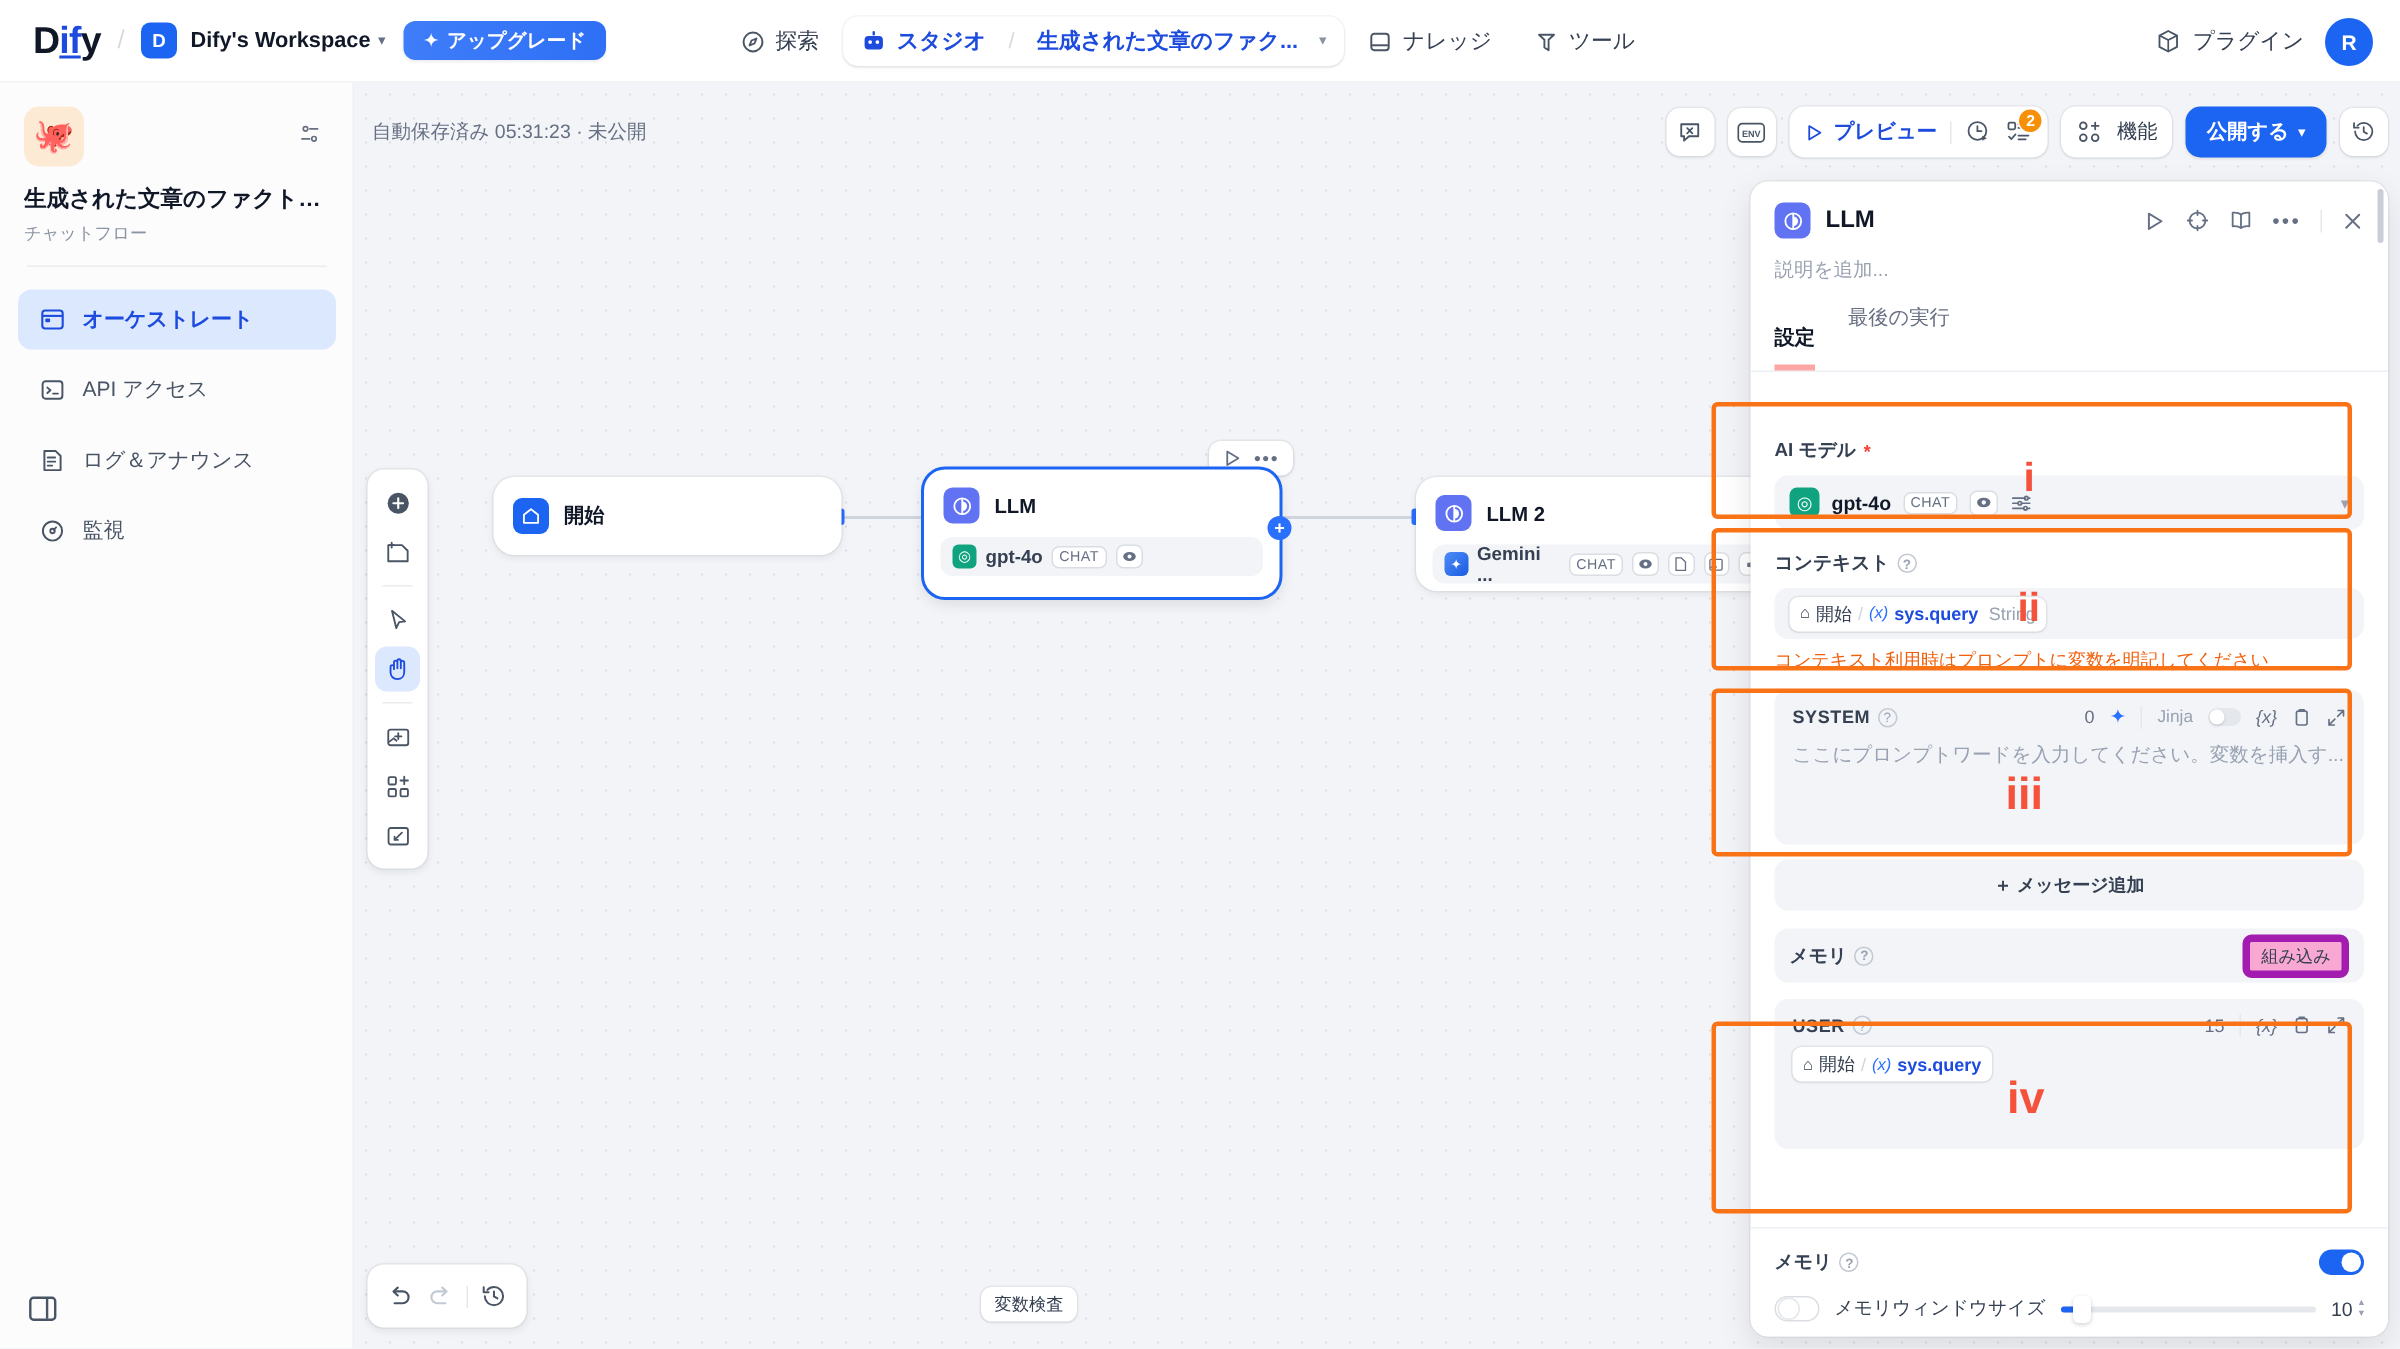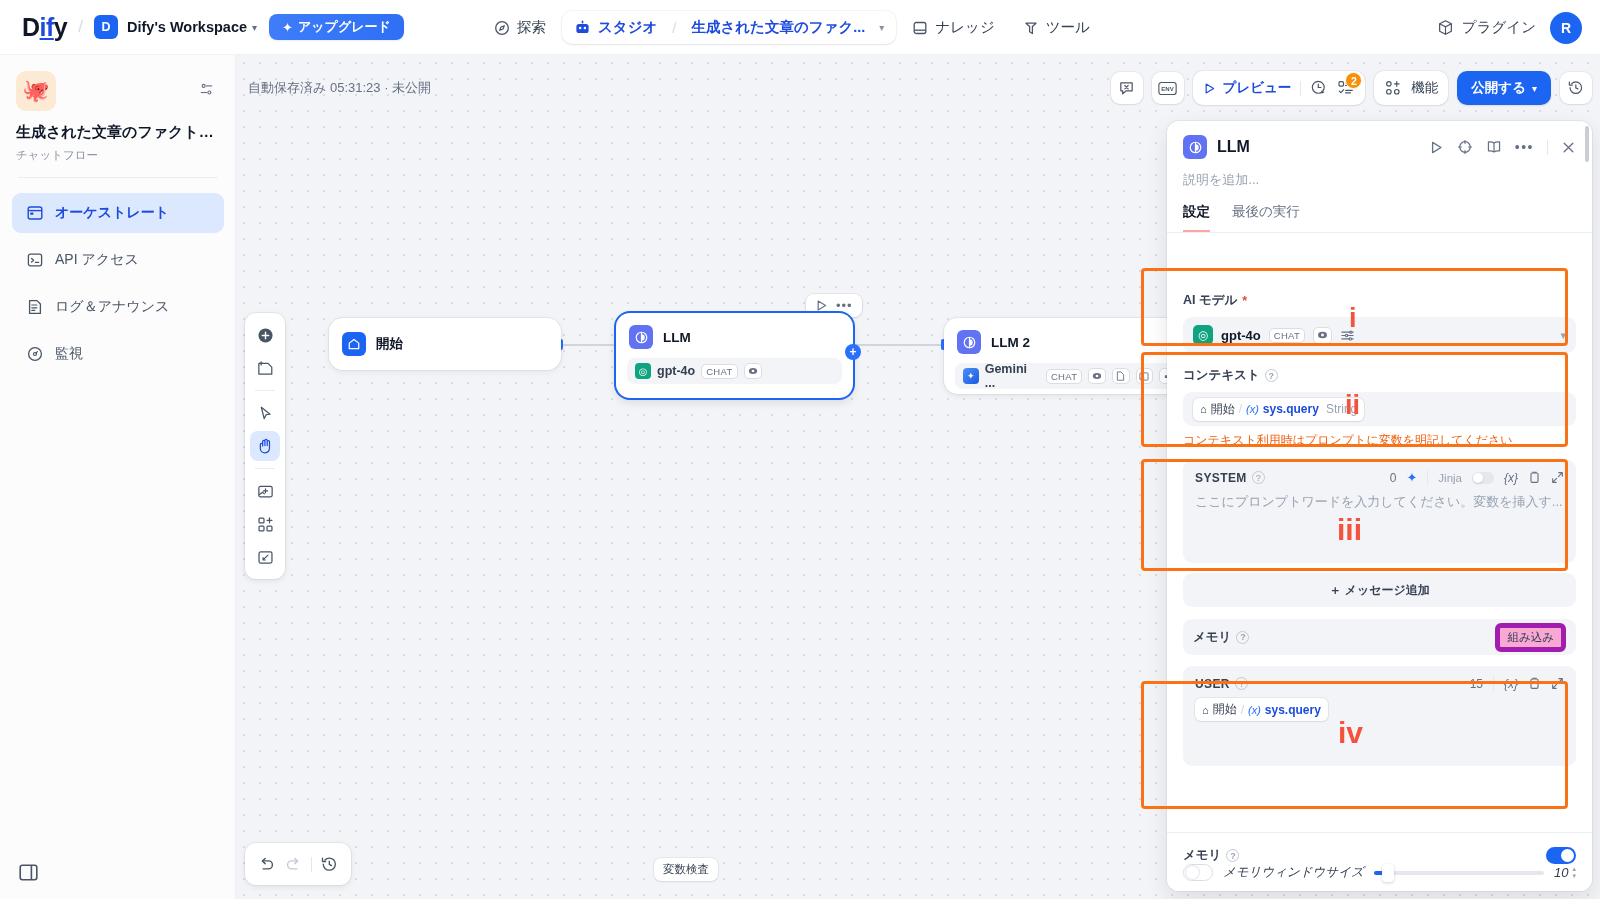--- a/index.html
+++ b/index.html
@@ -119,21 +119,21 @@
     background: #fff; border-radius: 12px; box-shadow: 0 8px 22px rgba(16,24,40,.10), 0 0 0 1px rgba(16,24,40,.05);
     overflow: hidden; z-index: 20;
   }
   .p-head { display: flex; align-items: center; padding: 14px 16px 0; }
   .p-ico { width: 24px; height: 24px; border-radius: 6px; background: #6172f3; display: flex; align-items: center; justify-content: center; }
   .p-title { margin-left: 10px; font-size: 16px; font-weight: 700; color: #101828; }
   .p-head-actions { margin-left: auto; display: flex; align-items: center; gap: 13px; color: #667085; }
   .p-desc { padding: 12px 16px 0; font-size: 13px; color: #9aa2b1; }
   .p-tabs { display: flex; gap: 22px; padding: 14px 16px 0; border-bottom: 1px solid #eceff3; }
   .p-tab { font-size: 13.5px; color: #676f83; padding-bottom: 9px; }
-  .p-tab.on { color: #101828; font-weight: 700; border-bottom: 2px solid #fca5a5; }
+  .p-tab.on { color: #101828; font-weight: 700; border-bottom: 4px solid #fca5a5; margin-top: 13px; }
   .p-body { position: absolute; top: 159px; left: 0; right: 0; bottom: 0; overflow: hidden; }
 
   .sec { padding: 0 16px; }
   .sec-label { display: flex; align-items: center; gap: 5px; font-size: 12.5px; font-weight: 700; color: #354052; }
   .req { color: #f04438; }
   .qmark { width: 13px; height: 13px; border-radius: 50%; border: 1px solid #c3c9d3; color: #98a2b3; font-size: 9px; display: inline-flex; align-items: center; justify-content: center; }
   .field { margin-top: 8px; background: #f2f4f7; border-radius: 9px; height: 36px; display: flex; align-items: center; padding: 0 10px; gap: 8px; }
   .oai-ico { width: 20px; height: 20px; border-radius: 5px; background: #10a37f; display: flex; align-items: center; justify-content: center; color: #fff; font-size: 12px; }
   .model-lbl { font-size: 13px; font-weight: 700; color: #101828; }
   .var-pill { background: #fff; border-radius: 6px; padding: 3px 7px; display: inline-flex; align-items: center; gap: 4px; font-size: 12px; box-shadow: 0 1px 2px rgba(16,24,40,.06), 0 0 0 1px rgba(16,24,40,.06); }
@@ -159,21 +159,21 @@
   .mem-lbl { font-size: 12.5px; font-weight: 700; color: #354052; display: flex; align-items: center; gap: 5px; }
   .mem-chip { margin-left: auto; border: 5px solid #a21caf; background: #f9a8d4; border-radius: 6px; font-size: 11.5px; color: #354052; padding: 2px 7px; }
 
   .hl { position: absolute; border: 3px solid #f97316; border-radius: 4px; pointer-events: none; z-index: 25; }
   .marker { position: absolute; color: #f4523b; font-weight: 800; z-index: 26; line-height: 1; }
 
   .p-foot { position: absolute; left: 0; right: 0; bottom: 0; background: #fff; border-top: 1px solid #eceff3; padding: 14px 16px 10px; }
   .foot-row { display: flex; align-items: center; }
   .toggle-on { margin-left: auto; width: 30px; height: 17px; border-radius: 9px; background: #1c64f2; position: relative; }
   .toggle-on::after { content: ""; position: absolute; right: 2px; top: 2px; width: 13px; height: 13px; border-radius: 50%; background: #fff; }
-  .foot-row2 { display: flex; align-items: center; gap: 10px; margin-top: 0; font-style: italic; }
+  .foot-row2 { display: flex; align-items: center; gap: 10px; margin-top: 14px; }
   .toggle-off { width: 30px; height: 17px; border-radius: 9px; background: #fff; border: 1px solid #dadee3; position: relative; }
   .toggle-off::after { content: ""; position: absolute; left: 2px; top: 1px; width: 13px; height: 13px; border-radius: 50%; background: #fff; box-shadow: 0 0 0 1px #e4e7ec; }
   .slider { flex: 1; height: 4px; background: #e4e7ec; border-radius: 2px; position: relative; }
   .slider .fill { position: absolute; left: 0; top: 0; height: 4px; width: 11px; background: #1c64f2; border-radius: 2px; }
   .slider .knob { position: absolute; left: 8px; top: -7px; width: 12px; height: 18px; border-radius: 4px; background: #fff; box-shadow: 0 1px 3px rgba(16,24,40,.2); }
   .num-box { display: flex; align-items: flex-start; gap: 4px; font-size: 13px; color: #354052; }
   .scrollbar { position: absolute; right: 3px; top: 5px; width: 4px; height: 36px; border-radius: 2px; background: #c9cdd5; }
   svg { display: block; }
 </style>
 </head>

